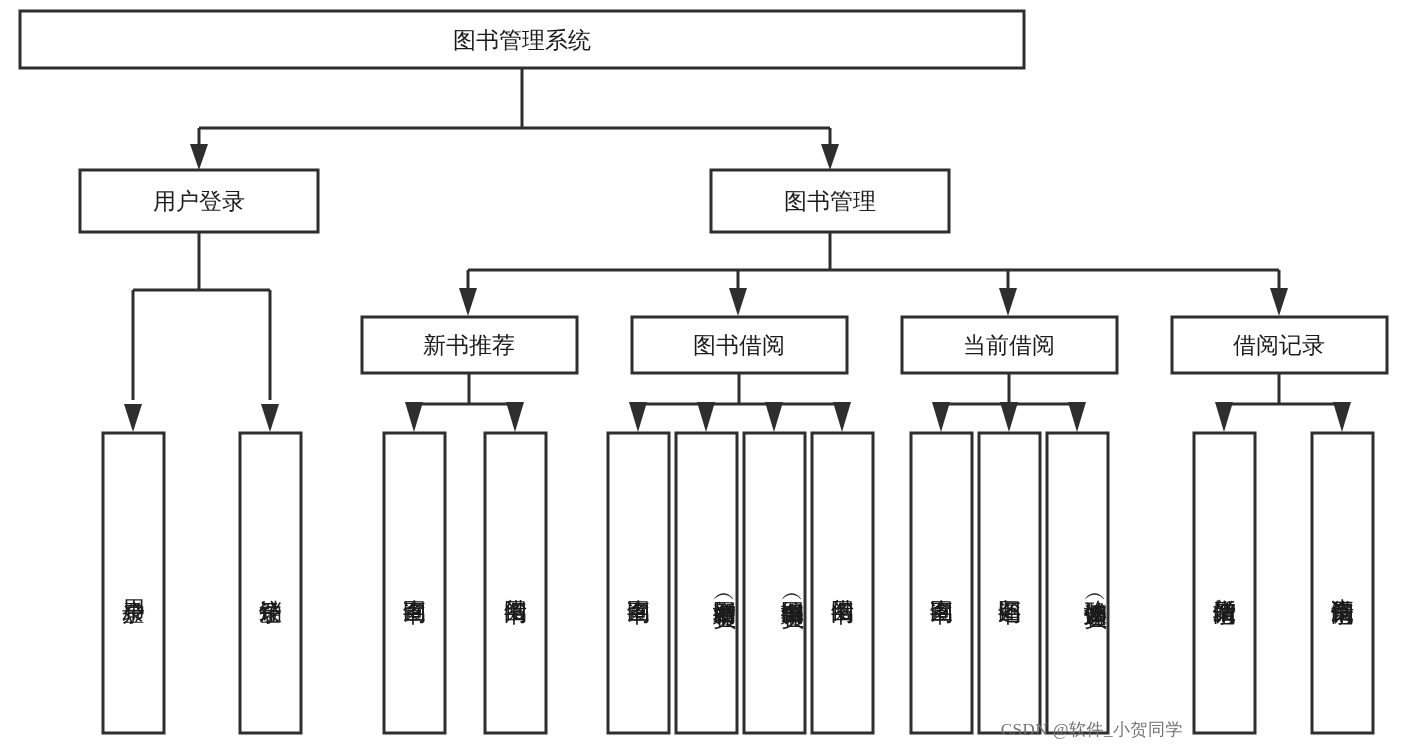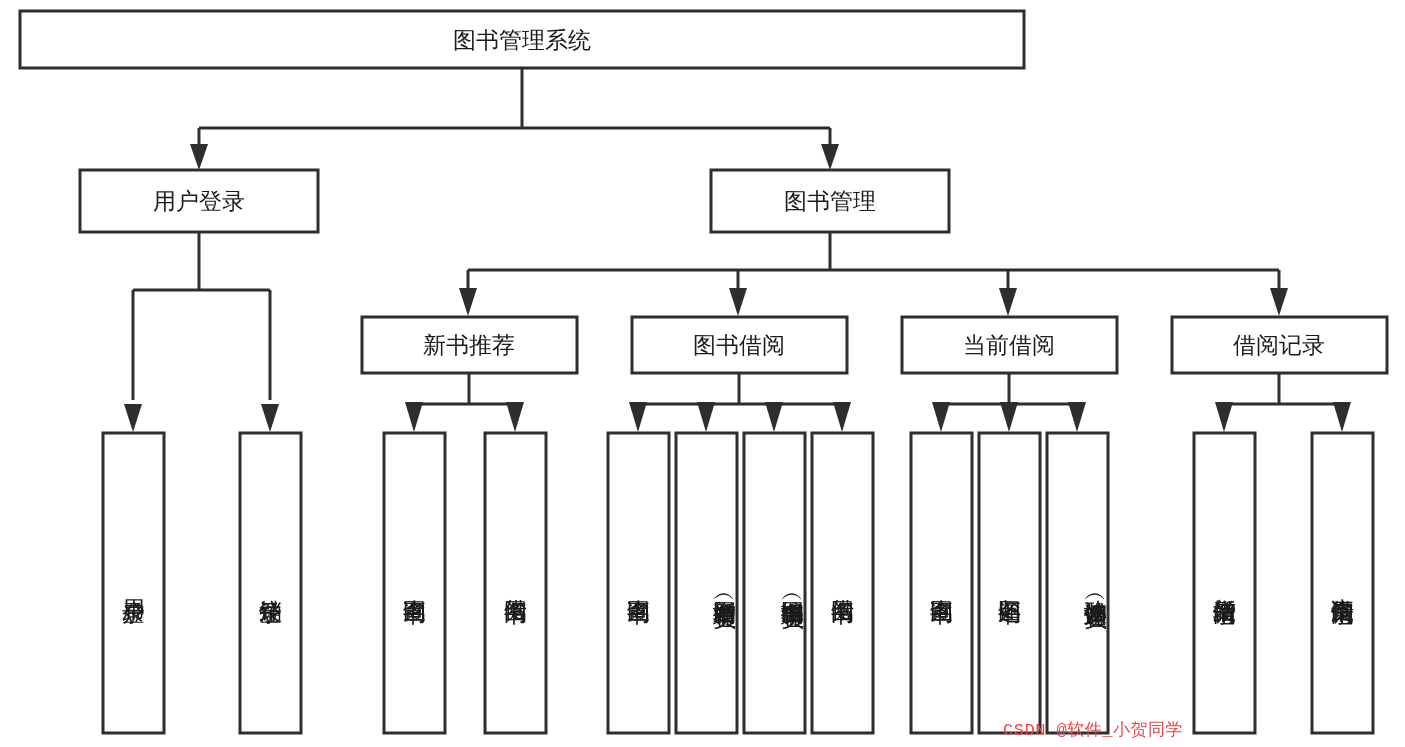--- a/index.html
+++ b/index.html
@@ -61,23 +61,23 @@
     align-items: center;
     justify-content: center;
     text-align: center;
     white-space: nowrap;
     user-select: none;
   }
   #watermark {
     position: absolute;
     right: 12px;
     bottom: 6px;
-    font-family: Liberation Mono, monospace;
+    font-family: Liberation Serif, serif;
     font-size: 17px;
-    color: #ef4444;
+    color: #737373;
     white-space: nowrap;
     letter-spacing: 0.5px;
   }
 </style>
 </head>
 <body>
 
 <div id="diagram-root">
 
   <svg id="flow-svg" viewBox="0 0 1405 747">

